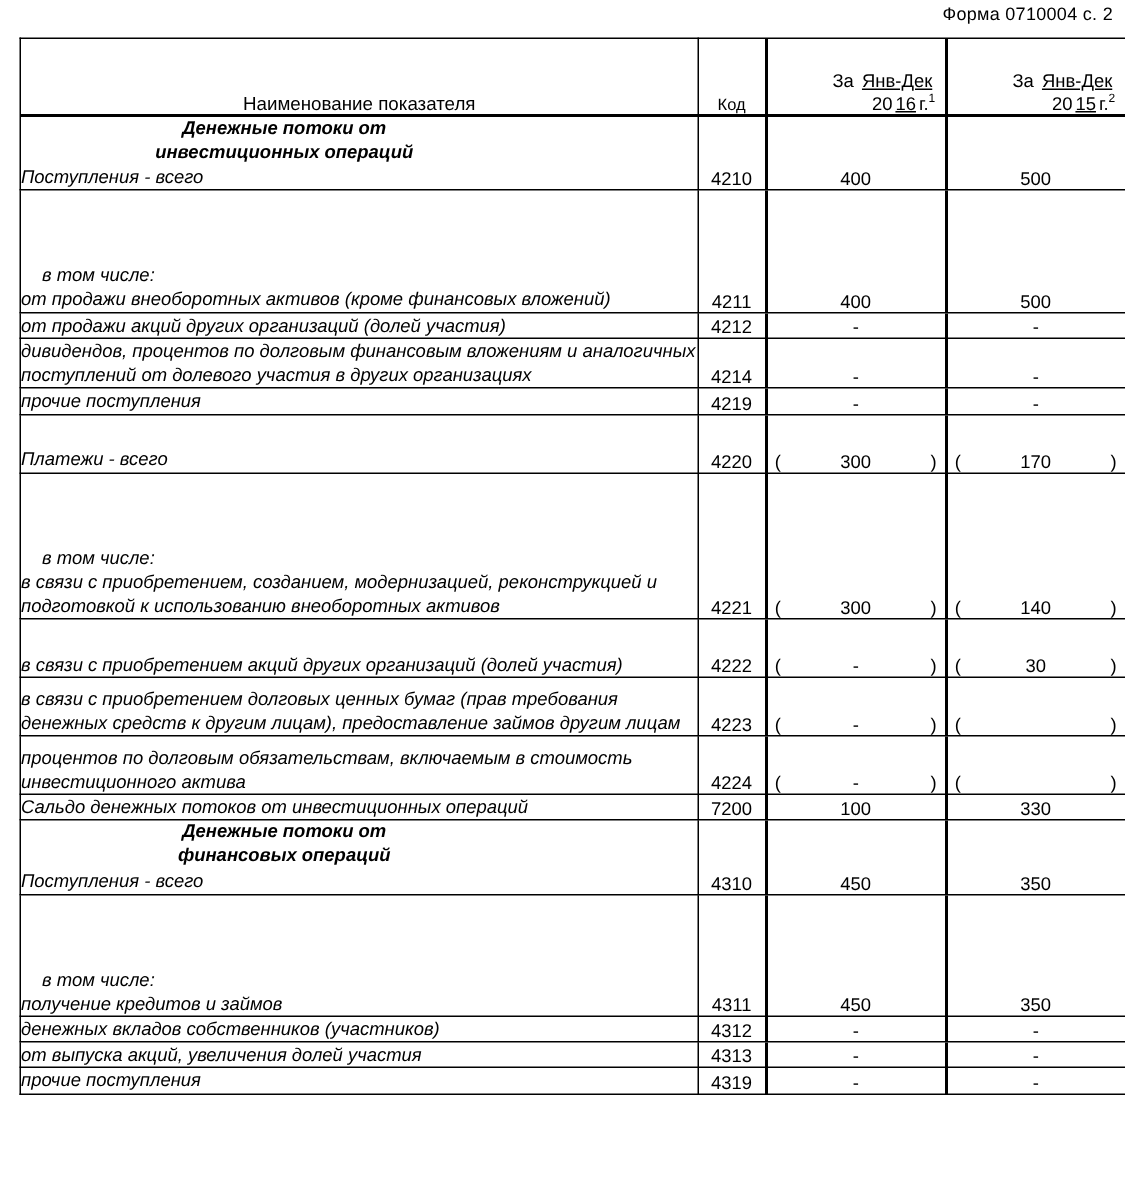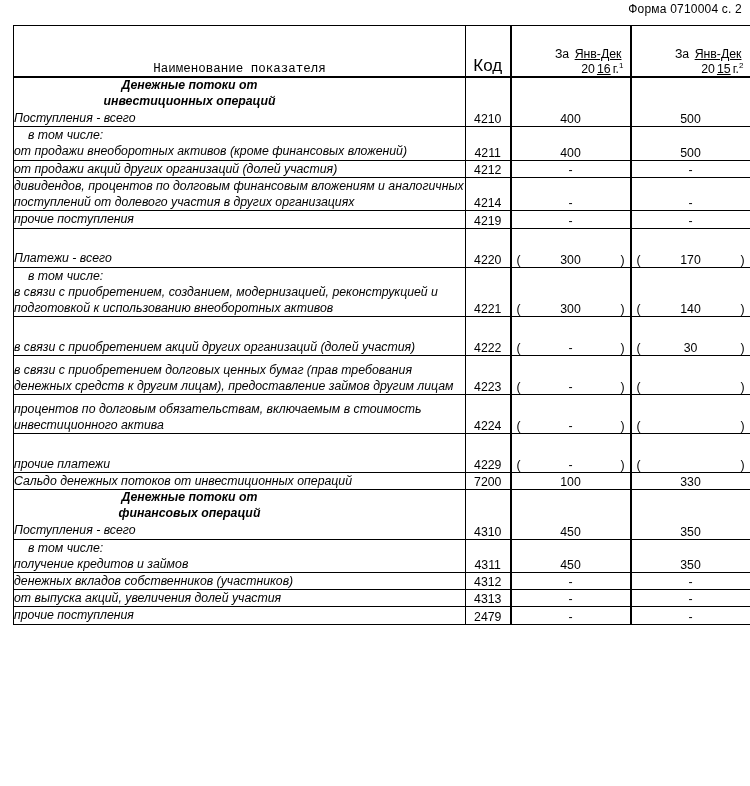--- a/index.html
+++ b/index.html
@@ -50,22 +50,22 @@
   .thk-l { border-left: 2.5px solid #000 !important; }
   .thk-r { border-right: 2.5px solid #000 !important; }
   .thk-b { border-bottom: 2.5px solid #000 !important; }
 
   
   .hdr-cell {
     height: 50px;
     text-align: center;
     vertical-align: middle;
   }
-  .hdr-name { font-size: 12.5px; font-family: Liberation Mono, monospace; }
-  .hdr-code { font-size: 17px; }
+  .hdr-name { font-size: 12.5px; }
+  .hdr-code { font-size: 11px; }
   .yr-box {
     display: block;
     text-align: right;
     line-height: 1.15;
     font-size: 12.3px;
     padding: 0 6px;
   }
   .yr-line1 { display: block; white-space: nowrap; }
   .yr-line2 { display: block; white-space: nowrap; }
   .u-line { text-decoration: underline; padding: 0 2px; }
@@ -74,20 +74,21 @@
   
   .name-cell {
     padding: 2px 4px 2px 5px;
     line-height: 1.32;
     text-align: left;
     font-style: italic;
   }
   .name-cell .tih {
     display: block;
     padding-left: 14px;
+    margin-top: 48px;
   }
   .sec-title {
     display: block;
     text-align: center;
     font-weight: bold;
     line-height: 1.3;
     padding-right: 100px;
   }
   .code-cell {
     text-align: center;
@@ -279,38 +280,20 @@
         </td>
         <td class="val-cell thk-l thk-r">
           <span class="paren">
             <span class="pl">(</span>
             <span class="pv">&nbsp;</span>
             <span class="pr">)</span>
           </span>
         </td>
       </tr>
       <tr>
-        <td class="name-cell"><span>прочие платежи</span></td>
-        <td class="code-cell">4229</td>
-        <td class="val-cell thk-l">
-          <span class="paren">
-            <span class="pl">(</span>
-            <span class="pv">-</span>
-            <span class="pr">)</span>
-          </span>
-        </td>
-        <td class="val-cell thk-l thk-r">
-          <span class="paren">
-            <span class="pl">(</span>
-            <span class="pv">&nbsp;</span>
-            <span class="pr">)</span>
-          </span>
-        </td>
-      </tr>
-      <tr>
         <td class="name-cell"><span>Сальдо денежных потоков от инвестиционных операций</span></td>
         <td class="code-cell">7200</td>
         <td class="val-cell thk-l">100</td>
         <td class="val-cell thk-l thk-r">330</td>
       </tr>
       <tr>
         <td class="name-cell"><span class="sec-title">
             <span style="display: block;">Денежные потоки от</span>
             <span style="display: block;">финансовых операций</span>
           </span><span>Поступления - всего</span></td>
@@ -331,18 +314,18 @@
         <td class="val-cell thk-l thk-r">-</td>
       </tr>
       <tr>
         <td class="name-cell"><span>от выпуска акций, увеличения долей участия</span></td>
         <td class="code-cell">4313</td>
         <td class="val-cell thk-l">-</td>
         <td class="val-cell thk-l thk-r">-</td>
       </tr>
       <tr>
         <td class="name-cell"><span>прочие поступления</span></td>
-        <td class="code-cell">2479</td>
+        <td class="code-cell">4319</td>
         <td class="val-cell thk-l">-</td>
         <td class="val-cell thk-l thk-r">-</td>
       </tr>
     </tbody>
 </table>
 
 </body></html>

